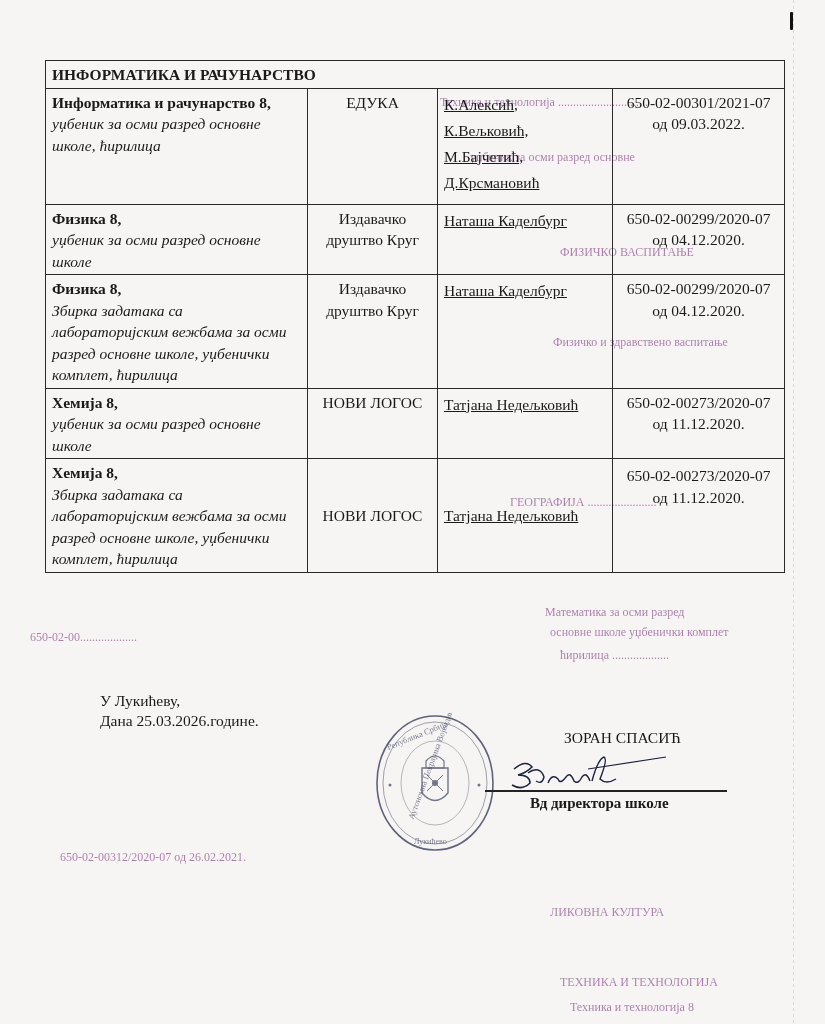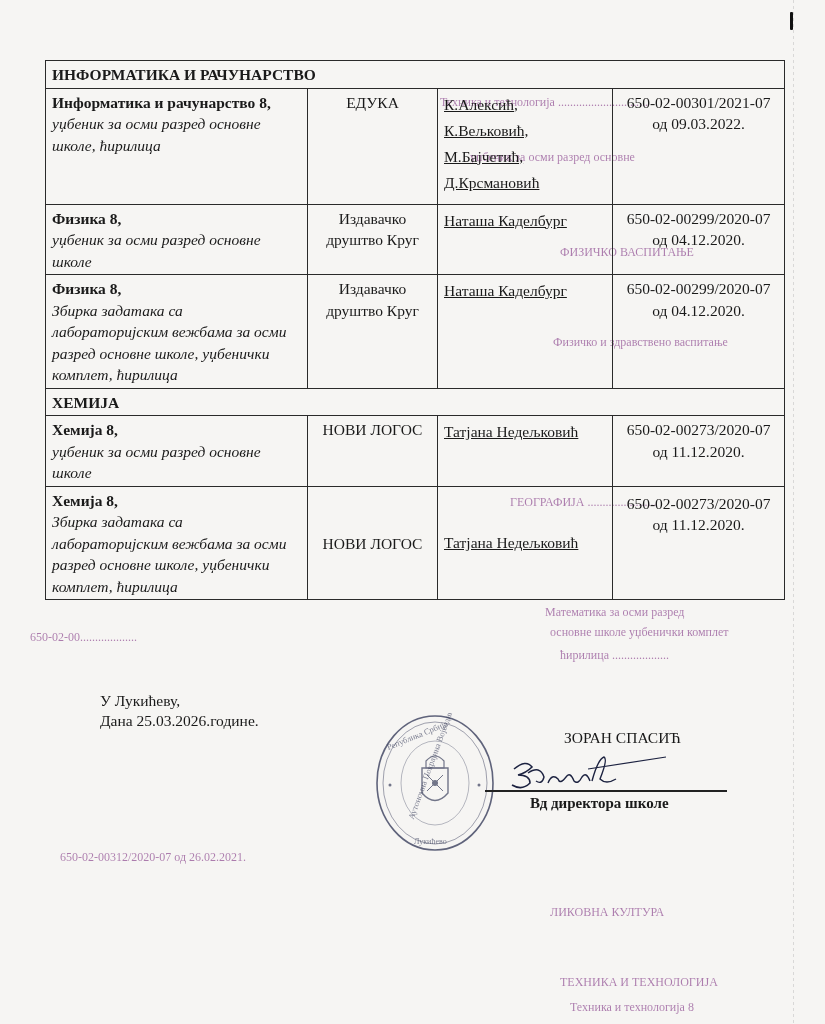--- a/index.html
+++ b/index.html
@@ -137,23 +137,20 @@
       <td class="pub">Издавачко друштво Круг</td>
       <td class="auth">
         <span class="line">Наташа Каделбург</span>
       </td>
       <td class="appr">
         <div>650-02-00299/2020-07</div>
         <div>од 04.12.2020.</div>
       </td>
     </tr>
 
-    <tr>
-      <td class="section" colspan="4">ХЕМИЈА</td>
-    </tr>
     <tr style="height:66px;">
       <td class="title-cell">
         <div class="t">Хемија 8,</div>
         <div class="d">уџбеник за осми разред основне школе</div>
       </td>
       <td class="pub">НОВИ ЛОГОС</td>
       <td class="auth">
         <span class="line">Татјана Недељковић</span>
       </td>
       <td class="appr">

